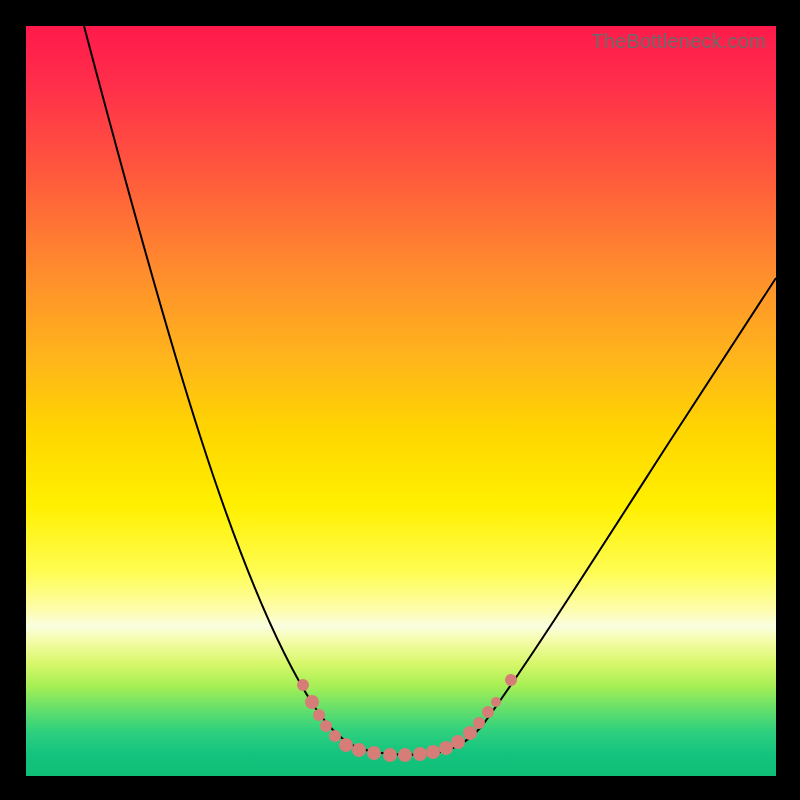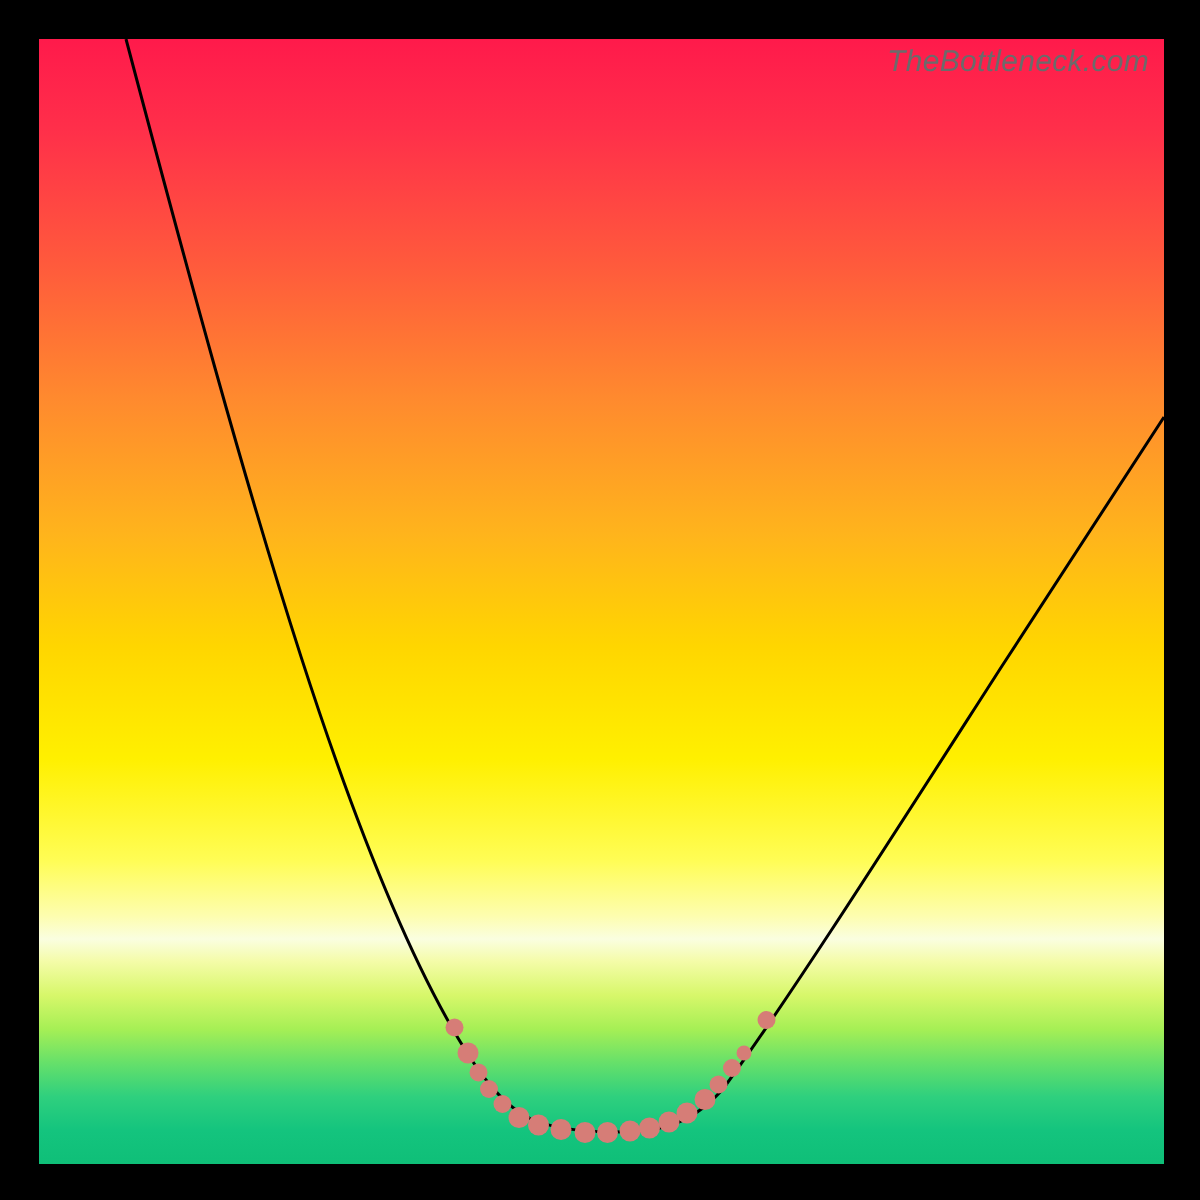--- a/index.html
+++ b/index.html
@@ -9,21 +9,20 @@
     height: 800px;
     overflow: hidden;
     background: #000;
     font-family: Arial, Helvetica, sans-serif;
   }
   .frame {
     position: relative;
     width: 800px;
     height: 684px;
     background: #000;
-    font-style: italic;
   }
   .plot {
     position: absolute;
     left: 26px;
     top: 26px;
     width: 750px;
     height: 750px;
     
     background: linear-gradient(
       to bottom,

